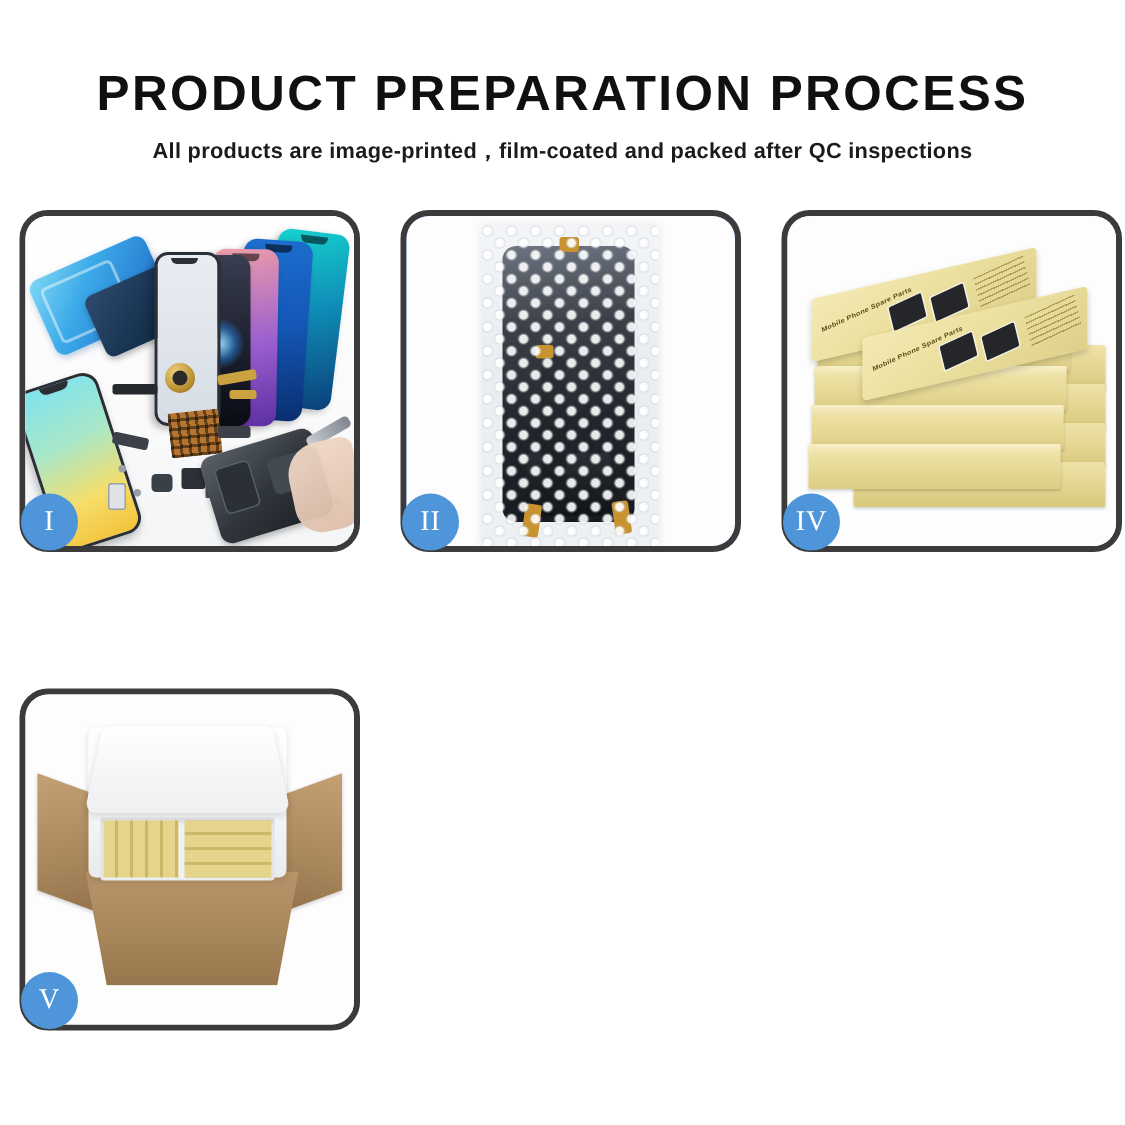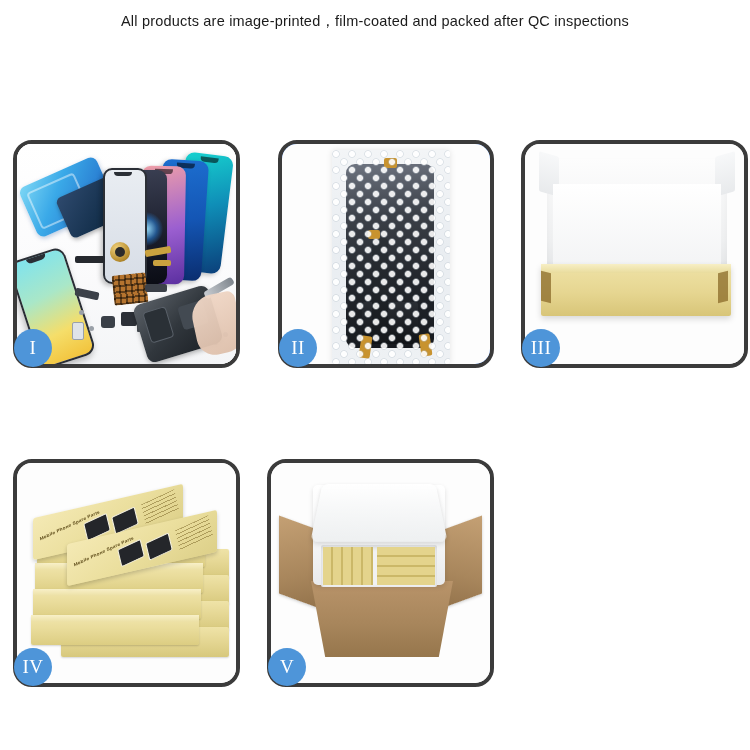--- a/index.html
+++ b/index.html
@@ -13,21 +13,21 @@
   
   .header{position:absolute;left:0;top:0;width:750px;text-align:center;}
   .title{
     margin:0;padding-top:44px;
     font-size:33px;line-height:36px;font-weight:700;
     letter-spacing:1.6px;color:#101010;
     white-space:nowrap;
   }
   .subtitle{
     margin:0;padding-top:12px;
-    font-size:14.5px;line-height:18px;font-weight:400;
+    font-size:14.5px;line-height:18px;font-weight:700;
     letter-spacing:.2px;color:#1b1b1b;white-space:nowrap;
   }
 
   
   .grid{
     position:absolute;left:13px;top:140px;
     width:727px;height:546px;
     display:grid;
     grid-template-columns:227px 227px 227px;
     grid-template-rows:228px 228px;
@@ -142,21 +142,21 @@
   .spk2{position:absolute;left:84px;top:172px;width:14px;height:12px;background:#3a4048;border-radius:3px;}
   .scrw{position:absolute;width:5px;height:5px;border-radius:50%;background:#9aa0a8;}
   .s1{left:62px;top:166px;} .s2{left:72px;top:182px;} .s3{left:150px;top:180px;}
   .s4{left:196px;top:196px;} .s5{left:206px;top:188px;}
   .smallpart{position:absolute;background:#dfe3e8;border:1px solid #9aa1a9;border-radius:2px;}
   .sp1{left:55px;top:178px;width:10px;height:16px;}
   .sp2{left:146px;top:160px;width:12px;height:12px;background:#3f444b;border:none;}
   .sp3{left:120px;top:178px;width:14px;height:10px;background:#4a5057;border:none;border-radius:1px;}
 
   
-  .p2{background:#3b82f6;margin-left:11px;}
+  .p2{background:#3b82f6;}
   .bubblebag{
     position:absolute;left:50px;top:6px;width:118px;height:214px;
     background:linear-gradient(180deg,#f3f5f7 0%,#e9edf1 45%,#eef1f4 100%);
     border-radius:3px;
     box-shadow:0 0 6px rgba(0,0,0,.10);
   }
   .bubbletex{
     position:absolute;inset:0;border-radius:3px;
     background-image:
       radial-gradient(circle at 4px 4px, rgba(255,255,255,.95) 2.6px, rgba(190,200,210,.45) 3.4px, rgba(255,255,255,0) 4.2px),
@@ -305,20 +305,21 @@
     background:rgba(140,108,62,.55);transform:skewY(22deg);}
   .vi-tapeB{position:absolute;left:40px;top:148px;width:18px;height:22px;
     background:rgba(140,108,62,.5);transform:skewY(22deg);}
 </style>
 </head>
 <body>
 
 <div class="page">
 
   <div class="header">
+    <h1 class="title">PRODUCT PREPARATION PROCESS</h1>
     <p class="subtitle">All products are image-printed，film-coated and packed after QC inspections</p>
   </div>
 
   <div class="grid">
 
     <div class="panel p1">
       <div class="panel-inner">
         <div class="bgwash"></div>
         <div class="blue-sheet"></div>
         <div class="blue-sheet2"></div>
@@ -370,31 +371,20 @@
           <div class="goldtab gt1"></div>
           <div class="goldtab gt2"></div>
           <div class="goldtab gt3"></div>
           <div class="goldtab gt4"></div>
           <div class="bubbletex"></div>
         </div>
       </div>
       <div class="badge">II</div>
     </div>
 
-    <div class="panel p3">
-      <div class="panel-inner">
-        <div class="box3-lid"></div>
-        <div class="box3-foam"></div>
-        <div class="box3-bubble"></div>
-        <div class="box3-tray"></div>
-        <div class="box3-corner b3c1"></div>
-        <div class="box3-corner b3c2"></div>
-      </div>
-      <div class="badge">III</div>
-    </div>
 
     <div class="panel p4">
       <div class="panel-inner">
         <div class="stack">
           <div class="sbr sbr4"></div>
           <div class="sbr sbr3"></div>
           <div class="sbr sbr2"></div>
           <div class="sbr sbr1"></div>
           <div class="sbox sb4"></div>
           <div class="sbox sb3"></div>

